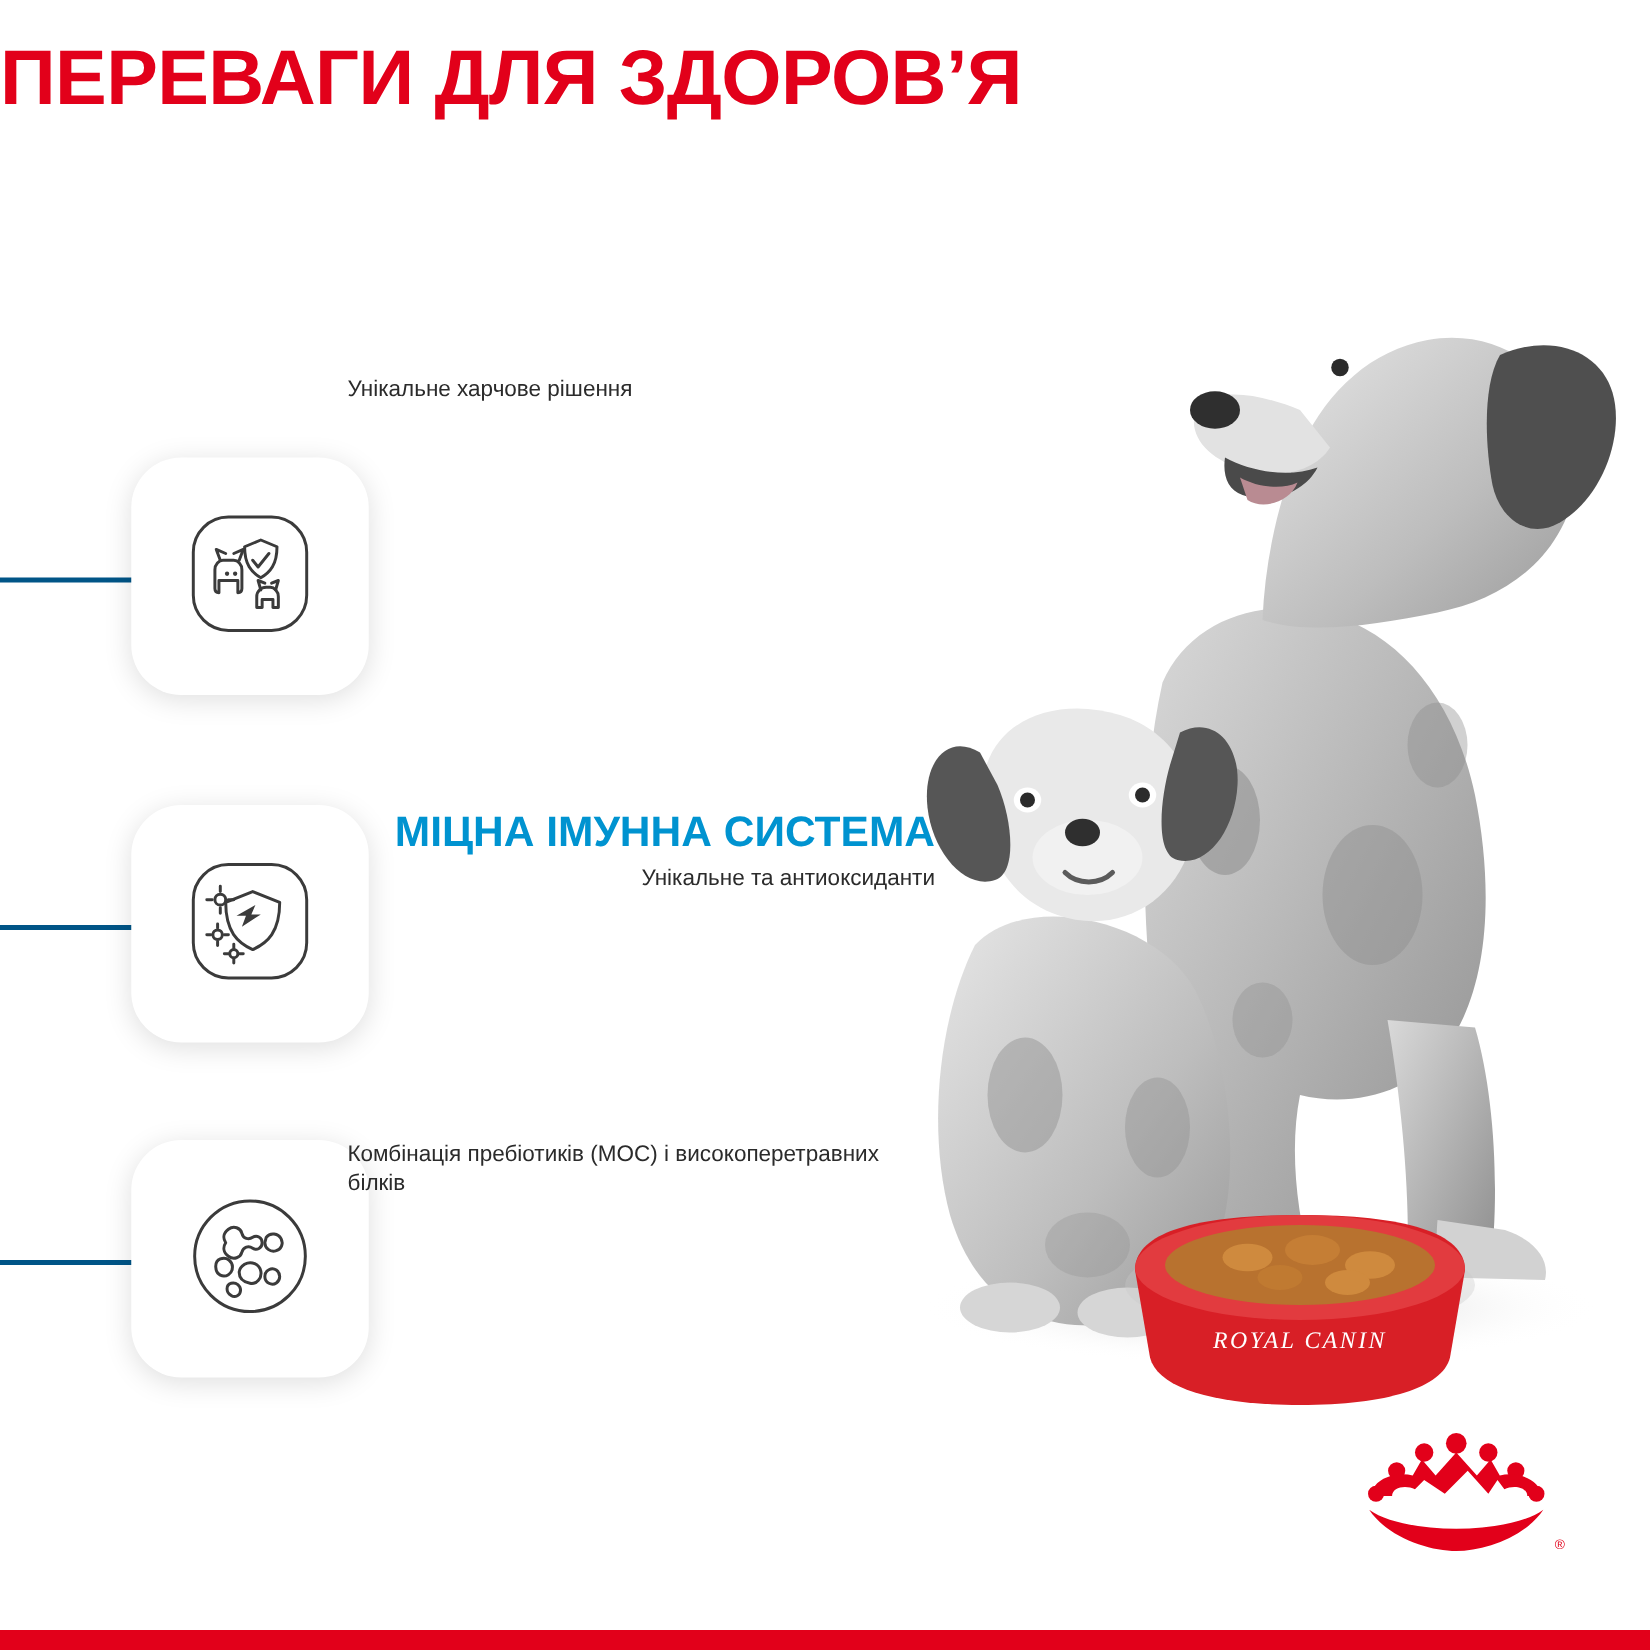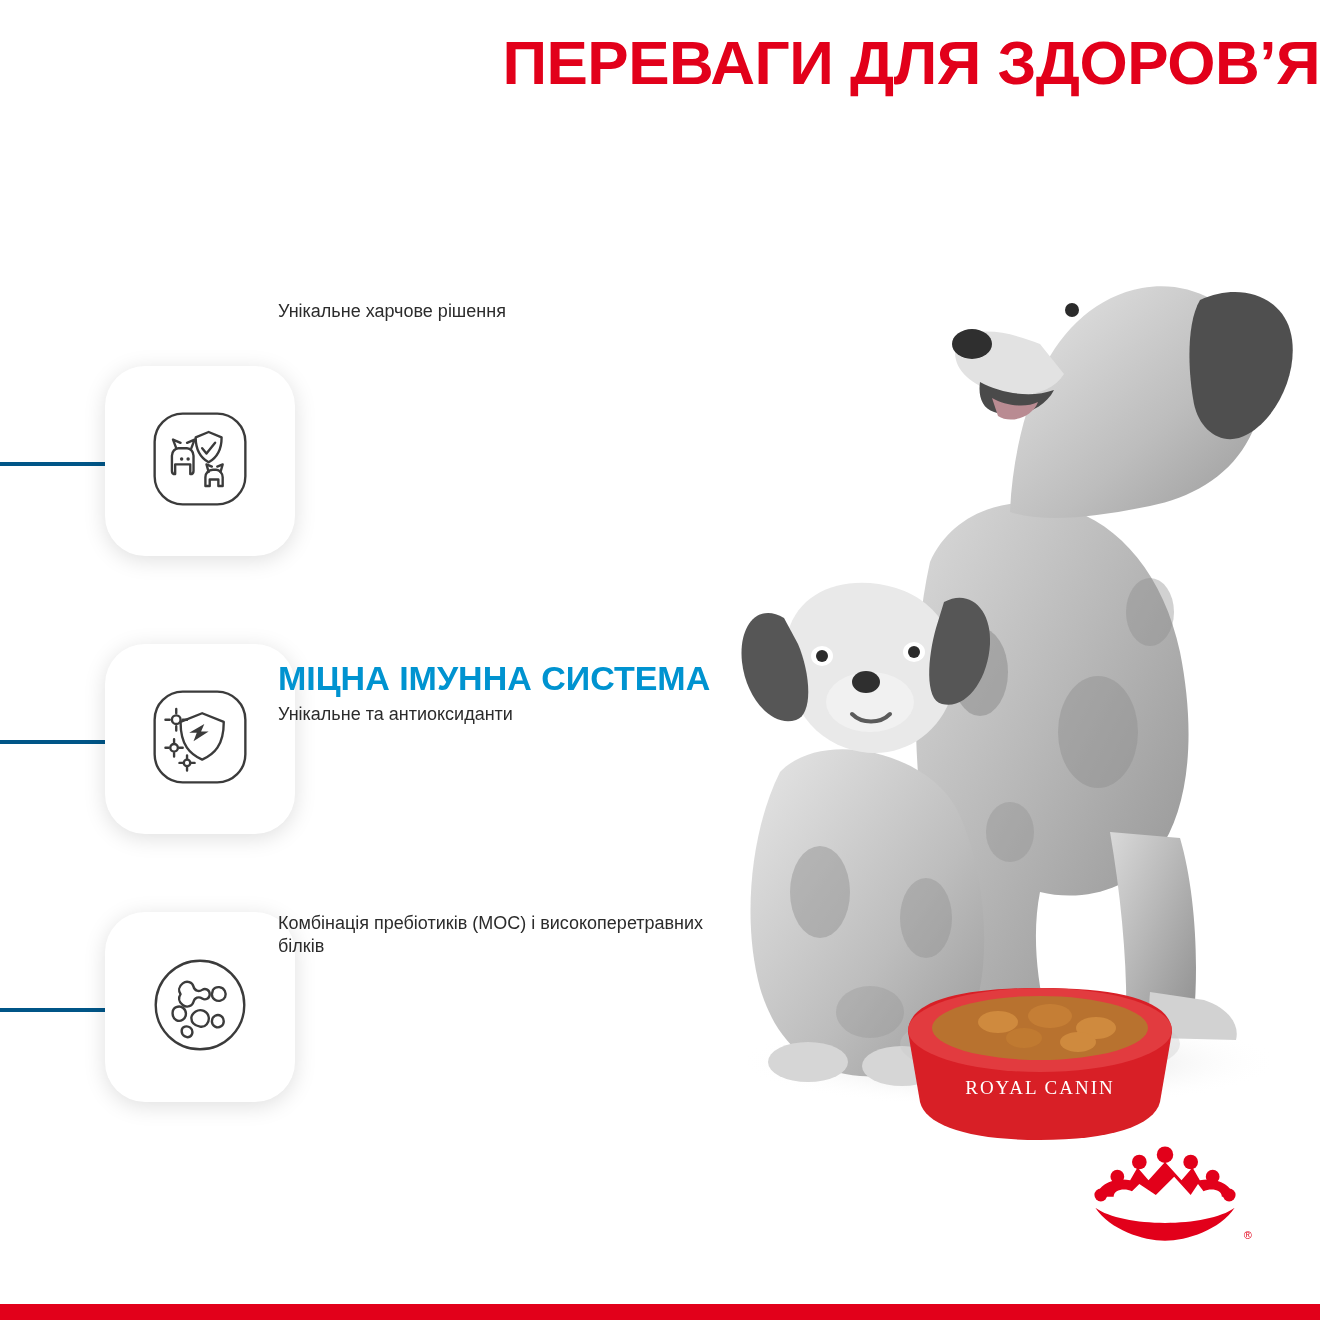--- a/index.html
+++ b/index.html
@@ -17,21 +17,21 @@
     background: #ffffff;
     overflow: hidden;
   }
 
   
   .page-title {
     position: absolute;
     top: 30px;
     left: 0;
     width: 1320px;
-    text-align: right;
+    text-align: left;
     font-size: 62px;
     font-weight: bold;
     letter-spacing: -0.5px;
     color: #e2001a;
     line-height: 1.05;
     white-space: nowrap;
   }
 
   
   .benefit-row {
@@ -77,21 +77,21 @@
     width: 108px;
     height: 108px;
   }
 
   .benefit-text {
     position: absolute;
     left: 278px;
     width: 470px;
   }
   .row-1 .benefit-text { top: 0px; }
-  .row-2 .benefit-text { top: 28px; }
+  .row-2 .benefit-text { top: 16px; text-align: right; }
   .row-3 .benefit-text { top: 12px; }
 
   .benefit-title {
     color: #0093d0;
     font-size: 34px;
     font-weight: bold;
     line-height: 1.22;
     letter-spacing: 0px;
     margin: 0 0 4px 0;
   }
@@ -99,23 +99,24 @@
     color: #2b2b2b;
     font-size: 18px;
     line-height: 1.3;
     margin: 0;
   }
 
   
   .photo {
     position: absolute;
     right: 20px;
-    top: 132px;
+    top: 116px;
     width: 620px;
     height: 1030px;
+    font-style: italic;
   }
 
   
   .rc-logo {
     position: absolute;
     right: 60px;
     bottom: 70px;
     width: 190px;
     height: 110px;
   }

